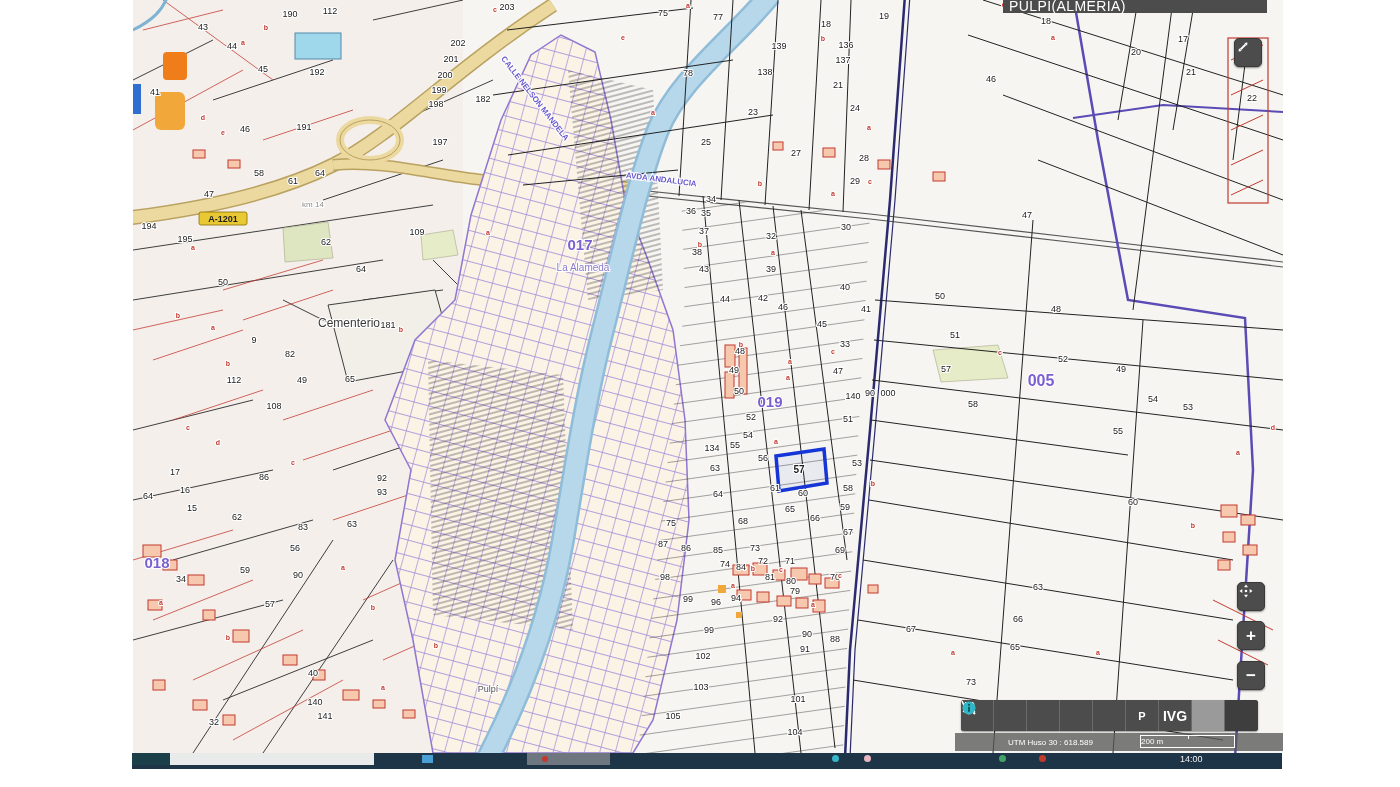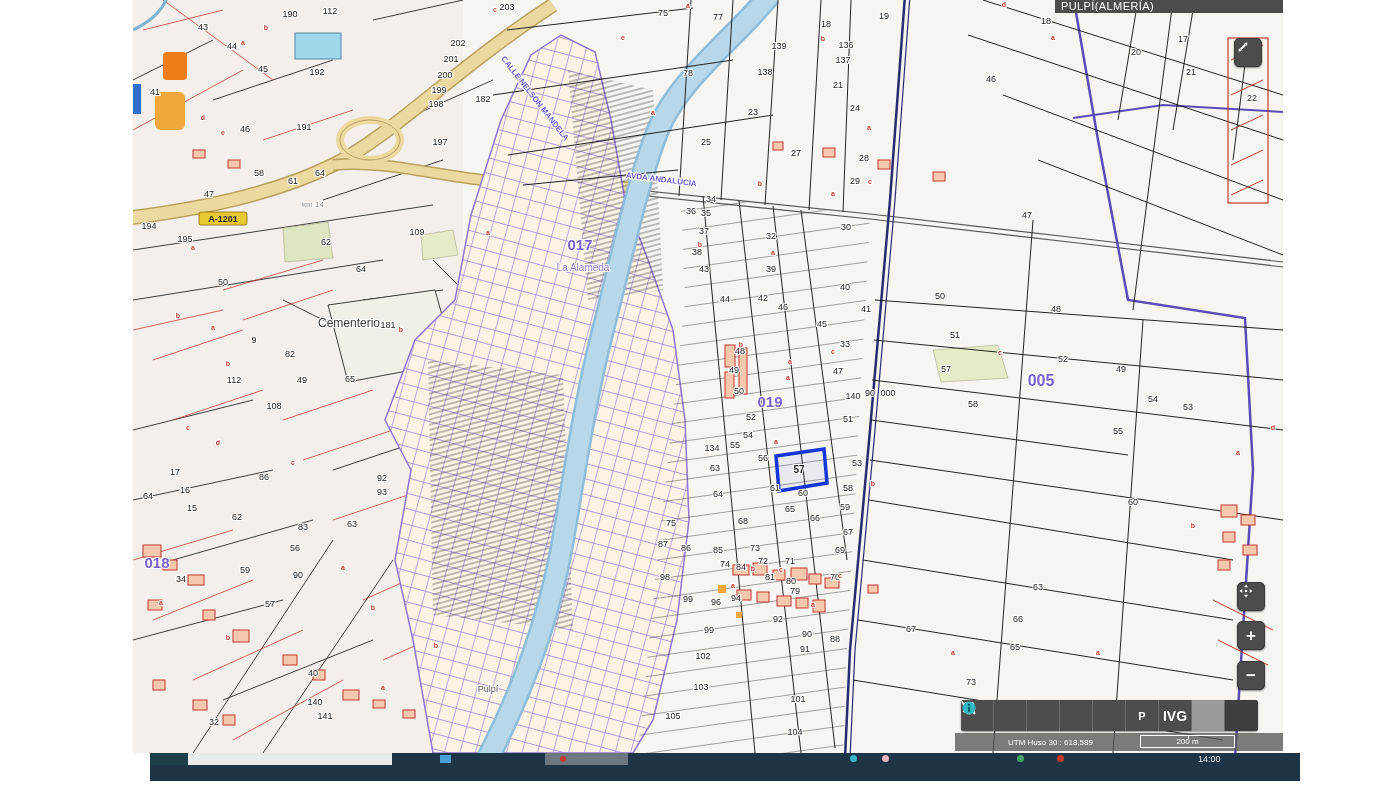--- a/index.html
+++ b/index.html
@@ -2,22 +2,22 @@
 <html><head>
 <meta charset="utf-8">
 <style>
   html,body{margin:0;padding:0;background:#fff;}
   .page{position:relative;width:1400px;height:787px;background:#fff;overflow:hidden;
         font-family:"Liberation Sans",sans-serif;}
   .map-wrap{position:absolute;left:133px;top:0;width:1150px;height:753px;background:#f6f5f2;overflow:hidden;}
   .map-wrap svg{position:absolute;left:0;top:0;}
 
   
-  .muni{position:absolute;left:922px;top:0;width:232px;height:13px;background:#4c4c4c;color:#fff;
-        font-size:11px;line-height:13px;padding-left:6px;letter-spacing:.4px;box-sizing:border-box;}
+  .muni{position:absolute;left:870px;top:0;width:264px;height:13px;background:#4c4c4c;color:#fff;
+        font-size:14px;line-height:13px;padding-left:6px;letter-spacing:.4px;box-sizing:border-box;}
 
   
   .sq-btn{position:absolute;width:28px;height:29px;background:#4c4c4c;border:1px solid #393939;
           border-radius:5px;display:flex;align-items:center;justify-content:center;
           box-shadow:0 1px 2px rgba(0,0,0,.45);cursor:pointer;color:#fff;box-sizing:border-box;}
   .sq-btn span{font-size:17px;font-weight:bold;line-height:1;}
 
   
   .toolbar{position:absolute;left:828px;top:700px;height:31px;display:flex;background:#4c4c4c;
            border-radius:3px;box-shadow:0 1px 2px rgba(0,0,0,.4);}
@@ -27,25 +27,25 @@
   .tb-btn.active{background:#9a9a9a;}
   .tb-btn.info{background:#3e3e3e;border-radius:0 3px 3px 0;border-right:none;}
   .tb-label{font-size:14px;font-weight:bold;color:#fff;}
   .tb-label.big{font-size:11px;}
 
   
   .status{position:absolute;left:822px;top:733px;width:316px;height:18px;background:rgba(88,88,88,.78);
           color:#fff;font-size:8px;display:flex;align-items:center;padding-left:48px;}
   .coords{margin-left:5px;white-space:nowrap;}
   .scalebar{position:absolute;left:185px;top:2px;width:95px;height:13px;border:1px solid #fff;
-            text-align:center;font-size:8px;line-height:12px;color:#fff;box-sizing:border-box;}
+            font-size:8px;line-height:12px;color:#fff;box-sizing:border-box;}
   .scalebar .tick{position:absolute;left:50%;top:-1px;width:1px;height:4px;background:#fff;}
 
   
-  .taskbar{position:absolute;left:150px;top:753px;width:1150px;height:28px;background:#1d3547;}
+  .taskbar{position:absolute;left:132px;top:753px;width:1150px;height:16px;background:#1d3547;}
   .tb-seg{position:absolute;top:0;height:12px;}
   .seg-left{left:0;width:38px;background:#1c4049;}
   .seg-light{left:38px;width:204px;background:#e9eaea;}
   .seg-gray{left:395px;width:83px;background:#6e7680;}
   .task-blue{position:absolute;left:290px;top:2px;width:11px;height:8px;background:#4a9fd4;}
   .task-red{position:absolute;left:410px;top:3px;width:6px;height:6px;border-radius:50%;background:#c23a2e;}
   .dot{position:absolute;top:2px;width:7px;height:7px;border-radius:50%;}
   .task-time{position:absolute;left:1048px;top:0;font-size:9px;line-height:12px;color:#f0f0f0;}
 </style>
 </head>

